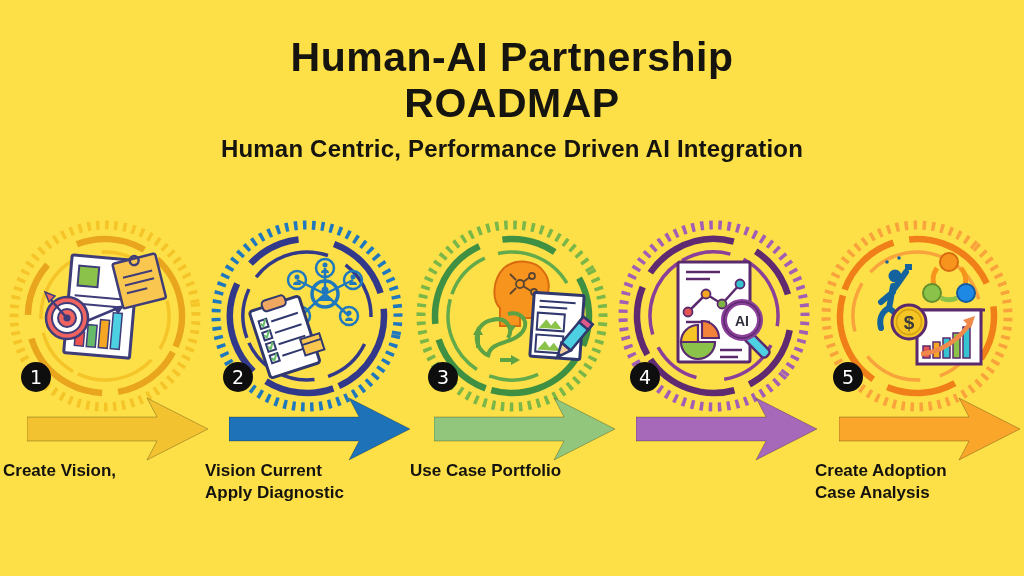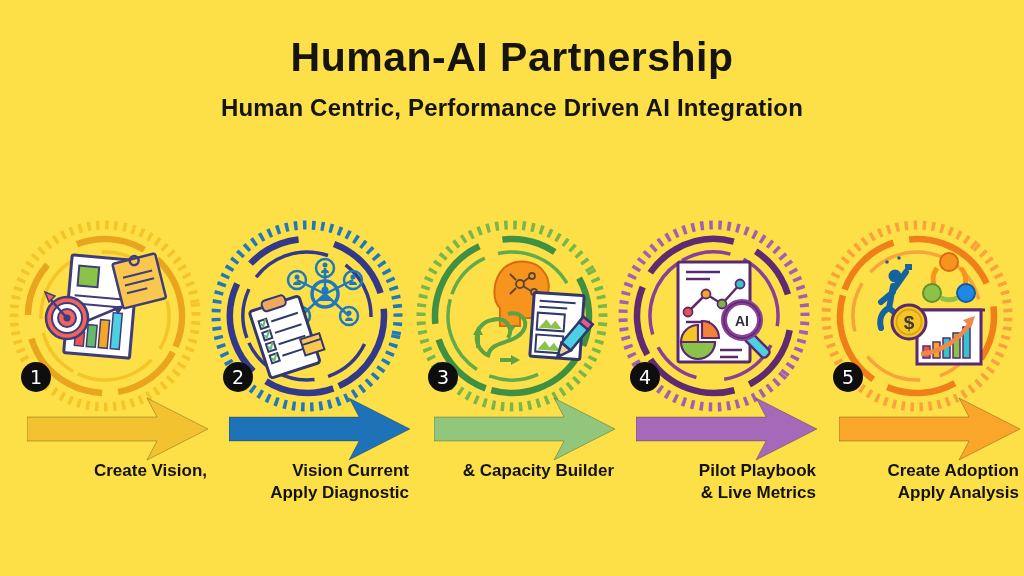--- a/index.html
+++ b/index.html
@@ -3,43 +3,44 @@
 <meta charset="utf-8">
 <style>
   html,body{margin:0;padding:0;}
   .canvas{
     position:relative; width:1024px; height:576px; overflow:hidden;
     background:#fde047;
     font-family:"Liberation Sans", sans-serif;
   }
   .header{position:absolute; top:34px; left:0; width:1024px; text-align:center; color:#16140f;}
   .title-line{font-size:41px; font-weight:800; line-height:1.13; letter-spacing:.5px;}
-  .subtitle{margin-top:14px; font-size:24px; font-weight:700; letter-spacing:.2px;}
+  .subtitle{margin-top:8px; font-size:24px; font-weight:700; letter-spacing:.2px;}
   .stage{position:absolute; top:216px; width:200px; height:200px;}
   .stage svg.ring{position:absolute; left:0; top:0;}
   .badge{
     position:absolute; left:16px; top:146px; width:30px; height:30px;
     background:#0e0e0e; border-radius:50%; color:#ffffff;
     font-family:"DejaVu Sans", sans-serif; font-size:19px; font-weight:400;
     display:flex; align-items:center; justify-content:center; z-index:3;
   }
   .arrow{position:absolute; top:397px; width:182px; height:64px;}
   .stage-label{
-    position:absolute; top:460px; width:204px; text-align:right;
+    position:absolute; top:460px; width:204px; text-align:left;
     font-size:17px; font-weight:700; line-height:1.28; color:#14120f;
   }
   text{font-family:"Liberation Sans", sans-serif;}
 </style>
 </head>
 <body>
 
 <div class="canvas">
 
   <div class="header">
     <div class="title-line">Human-AI Partnership</div>
+    <div class="title-line">ROADMAP</div>
     <div class="subtitle">Human Centric, Performance Driven AI Integration</div>
   </div>
 
   <div class="stage" style="left:5px">
     <svg class="ring" width="200" height="200" viewBox="0 0 200 200">
       <circle cx="100" cy="100" r="91" fill="none" stroke-width="9" stroke-dasharray="3.5 5.5" transform="rotate(-8 100 100)" stroke="#f5c428"></circle>
       <circle cx="100" cy="100" r="77" fill="none" stroke-width="6.5" stroke-dasharray="70 16 95 24 55 36" transform="rotate(28 100 100)" stroke="#e8a51d"></circle>
       <circle cx="100" cy="100" r="64" fill="none" stroke-width="3.5" stroke-dasharray="50 14 80 20 60 28" transform="rotate(120 100 100)" stroke="#f5c428"></circle>
 
       <g transform="rotate(5 100 100)">
@@ -294,24 +295,20 @@
   </svg>
 
   <div class="stage-label" style="left:3px">
     <div>Create Vision,</div>
   </div>
   <div class="stage-label" style="left:205px">
     <div>Vision Current</div>
     <div>Apply Diagnostic</div>
   </div>
   <div class="stage-label" style="left:410px">
-    <div>&amp; Capacity Builder</div>
-  </div>
-  <div class="stage-label" style="left:612px">
-    <div>Pilot Playbook</div>
-    <div>&amp; Live Metrics</div>
+    <div>Use Case Portfolio</div>
   </div>
   <div class="stage-label" style="left:815px">
     <div>Create Adoption</div>
-    <div>Apply Analysis</div>
+    <div>Case Analysis</div>
   </div>
 
 </div>
 
 </body></html>

